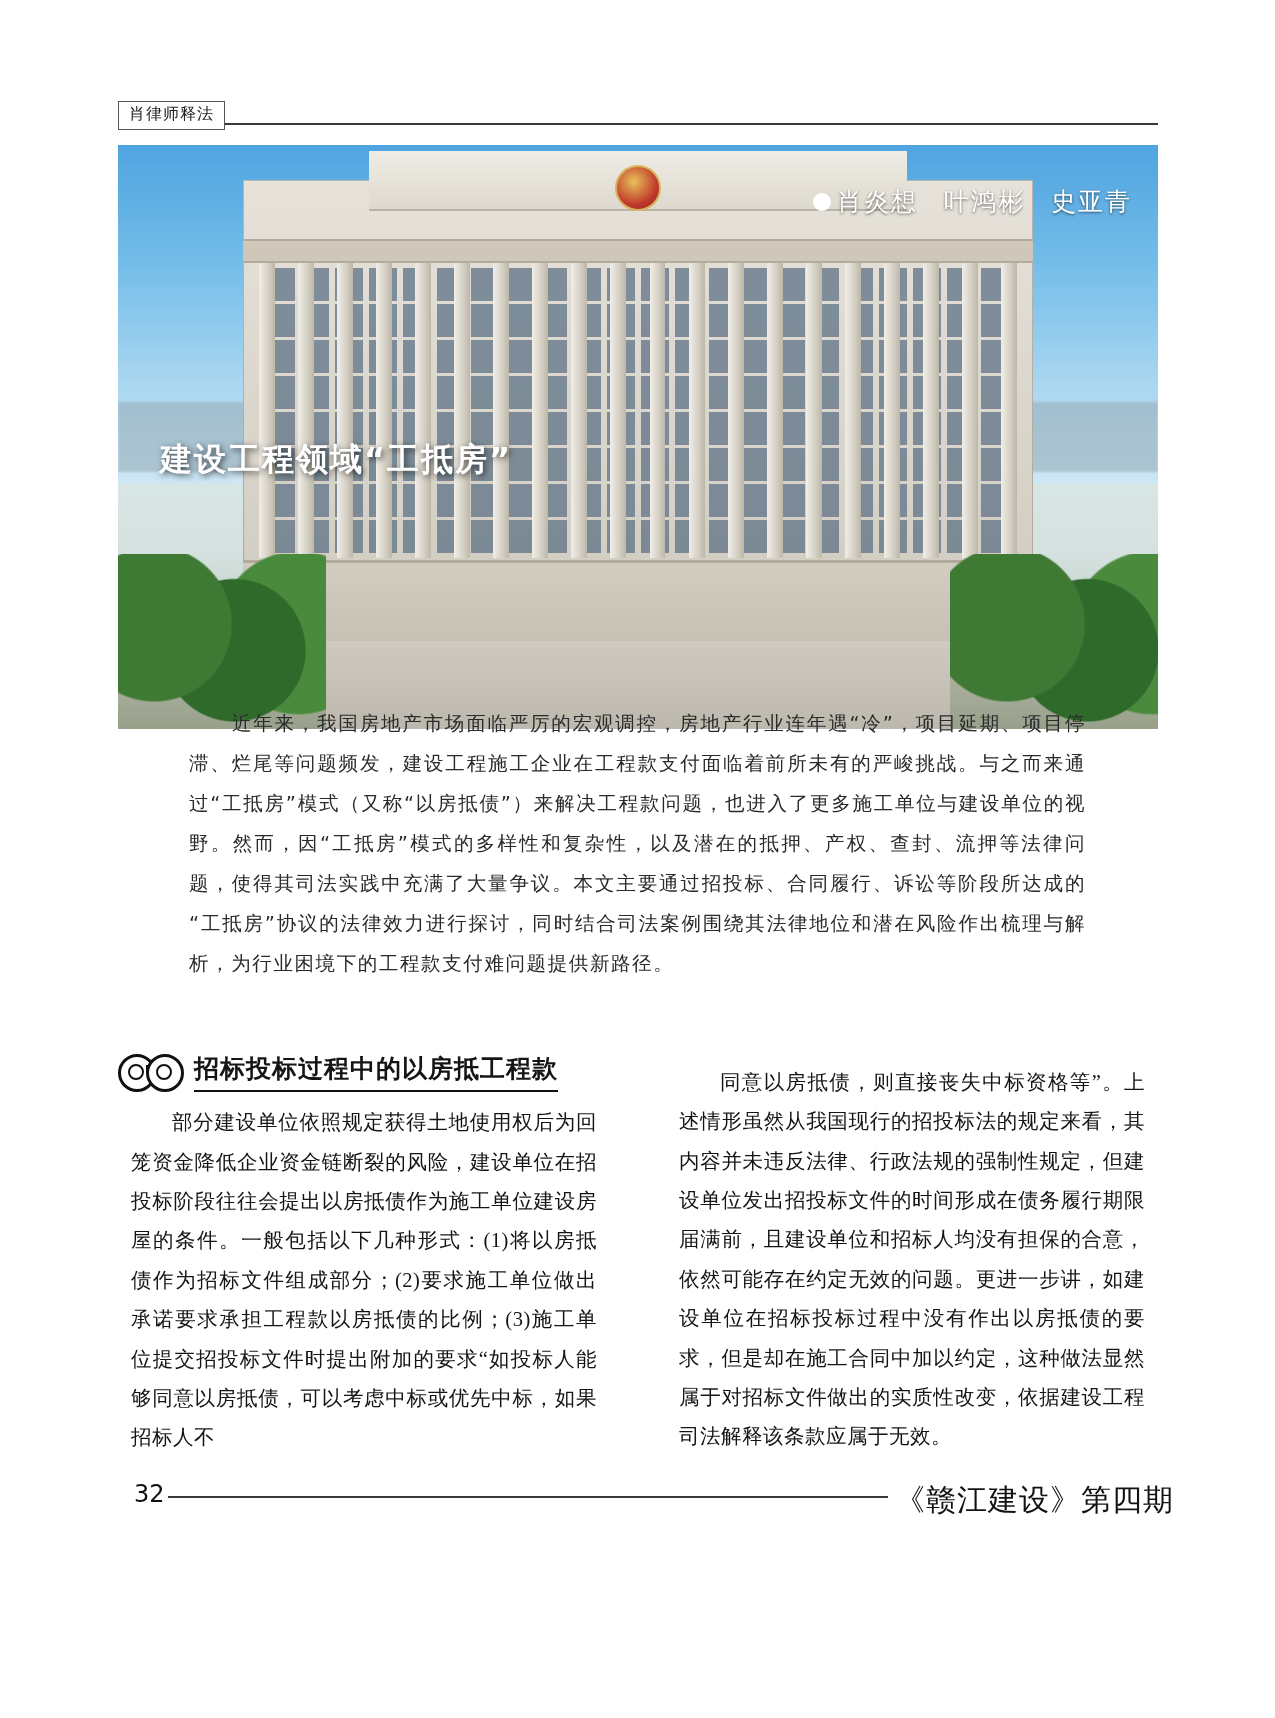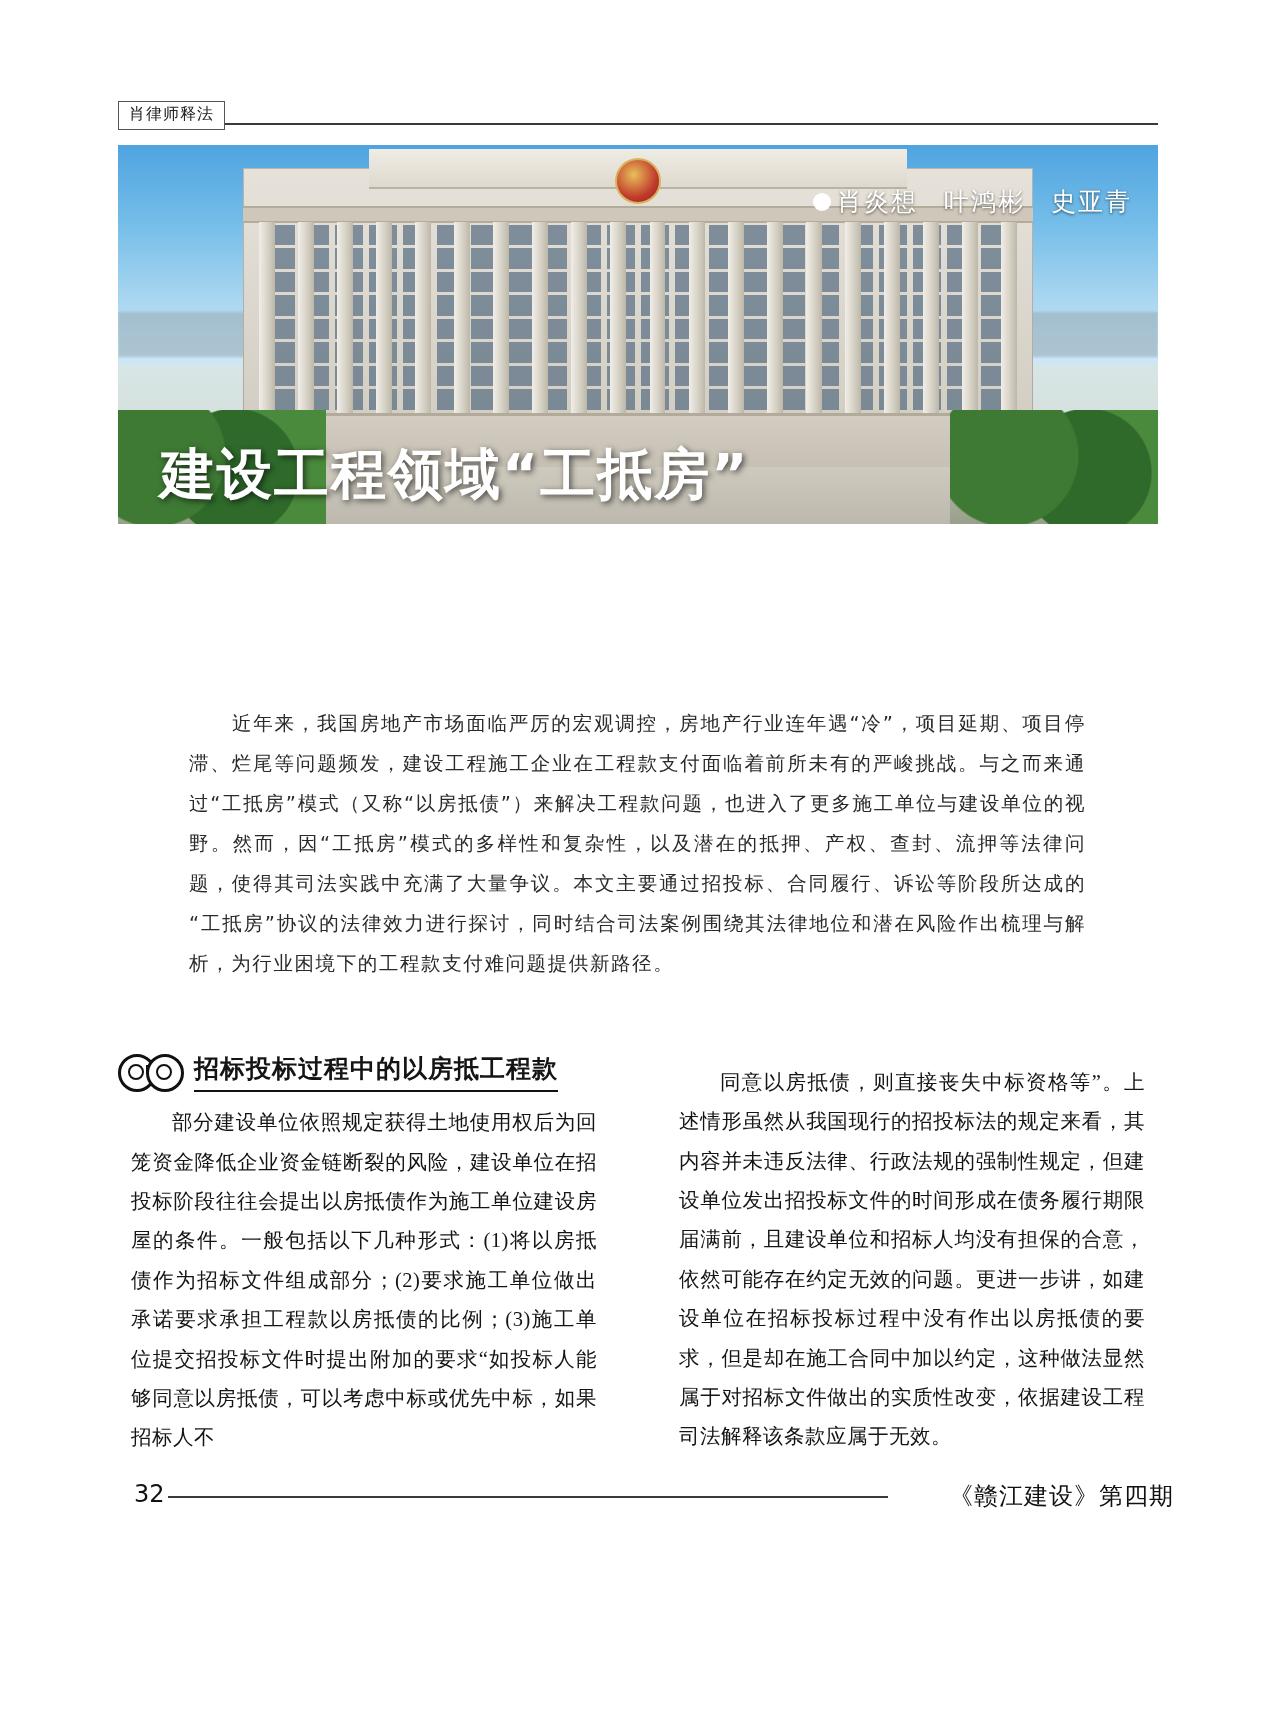--- a/index.html
+++ b/index.html
@@ -44,21 +44,21 @@
     color: #222;
     font-family: "DejaVu Sans", "Liberation Sans", sans-serif;
   }
 
   
   .hero {
     position: absolute;
     left: 118px;
     top: 145px;
     width: 1040px;
-    height: 379px;
+    height: 584px;
     overflow: hidden;
     background: linear-gradient(#69b7e8 0%, #8fd0f2 28%, #bfe3f7 42%, #d8e7e7 52%, #cfd8d2 100%);
   }
   
   .sky {
     position: absolute;
     left: 0; top: 0; width: 100%; height: 58%;
     background: linear-gradient(#4fa4e0 0%, #74bde9 35%, #a9d6f0 70%, #cfe7f5 100%);
   }
   
@@ -211,21 +211,21 @@
     display: inline-block;
     margin-right: 6px;
   }
   .byline .name-first { display: flex; align-items: center; }
 
   .hero-title {
     position: absolute;
     left: 42px;
     top: 292px;
     color: #ffffff;
-    font-size: 55px;
+    font-size: 32px;
     line-height: 1.38;
     font-weight: bold;
     letter-spacing: 2px;
     text-shadow: 2px 2px 6px rgba(0,0,0,.65);
     font-family: "DejaVu Sans", "Liberation Sans", sans-serif;
   }
   .hero-title .line2 { padding-left: 18px; }
 
   
   .abstract {
@@ -335,21 +335,21 @@
     left: 152px;
     top: 16px;
     width: 720px;
     height: 2px;
     background: #3a3a3a;
   }
   .footer-right {
     position: absolute;
     right: 117px;
     top: 0;
-    font-size: 24px;
+    font-size: 30px;
     letter-spacing: 1px;
     font-family: "DejaVu Sans", "Liberation Sans", sans-serif;
     color: #111;
   }
 </style>
 </head>
 <body>
 
 <div class="header">
   <div class="header-rule"></div>

